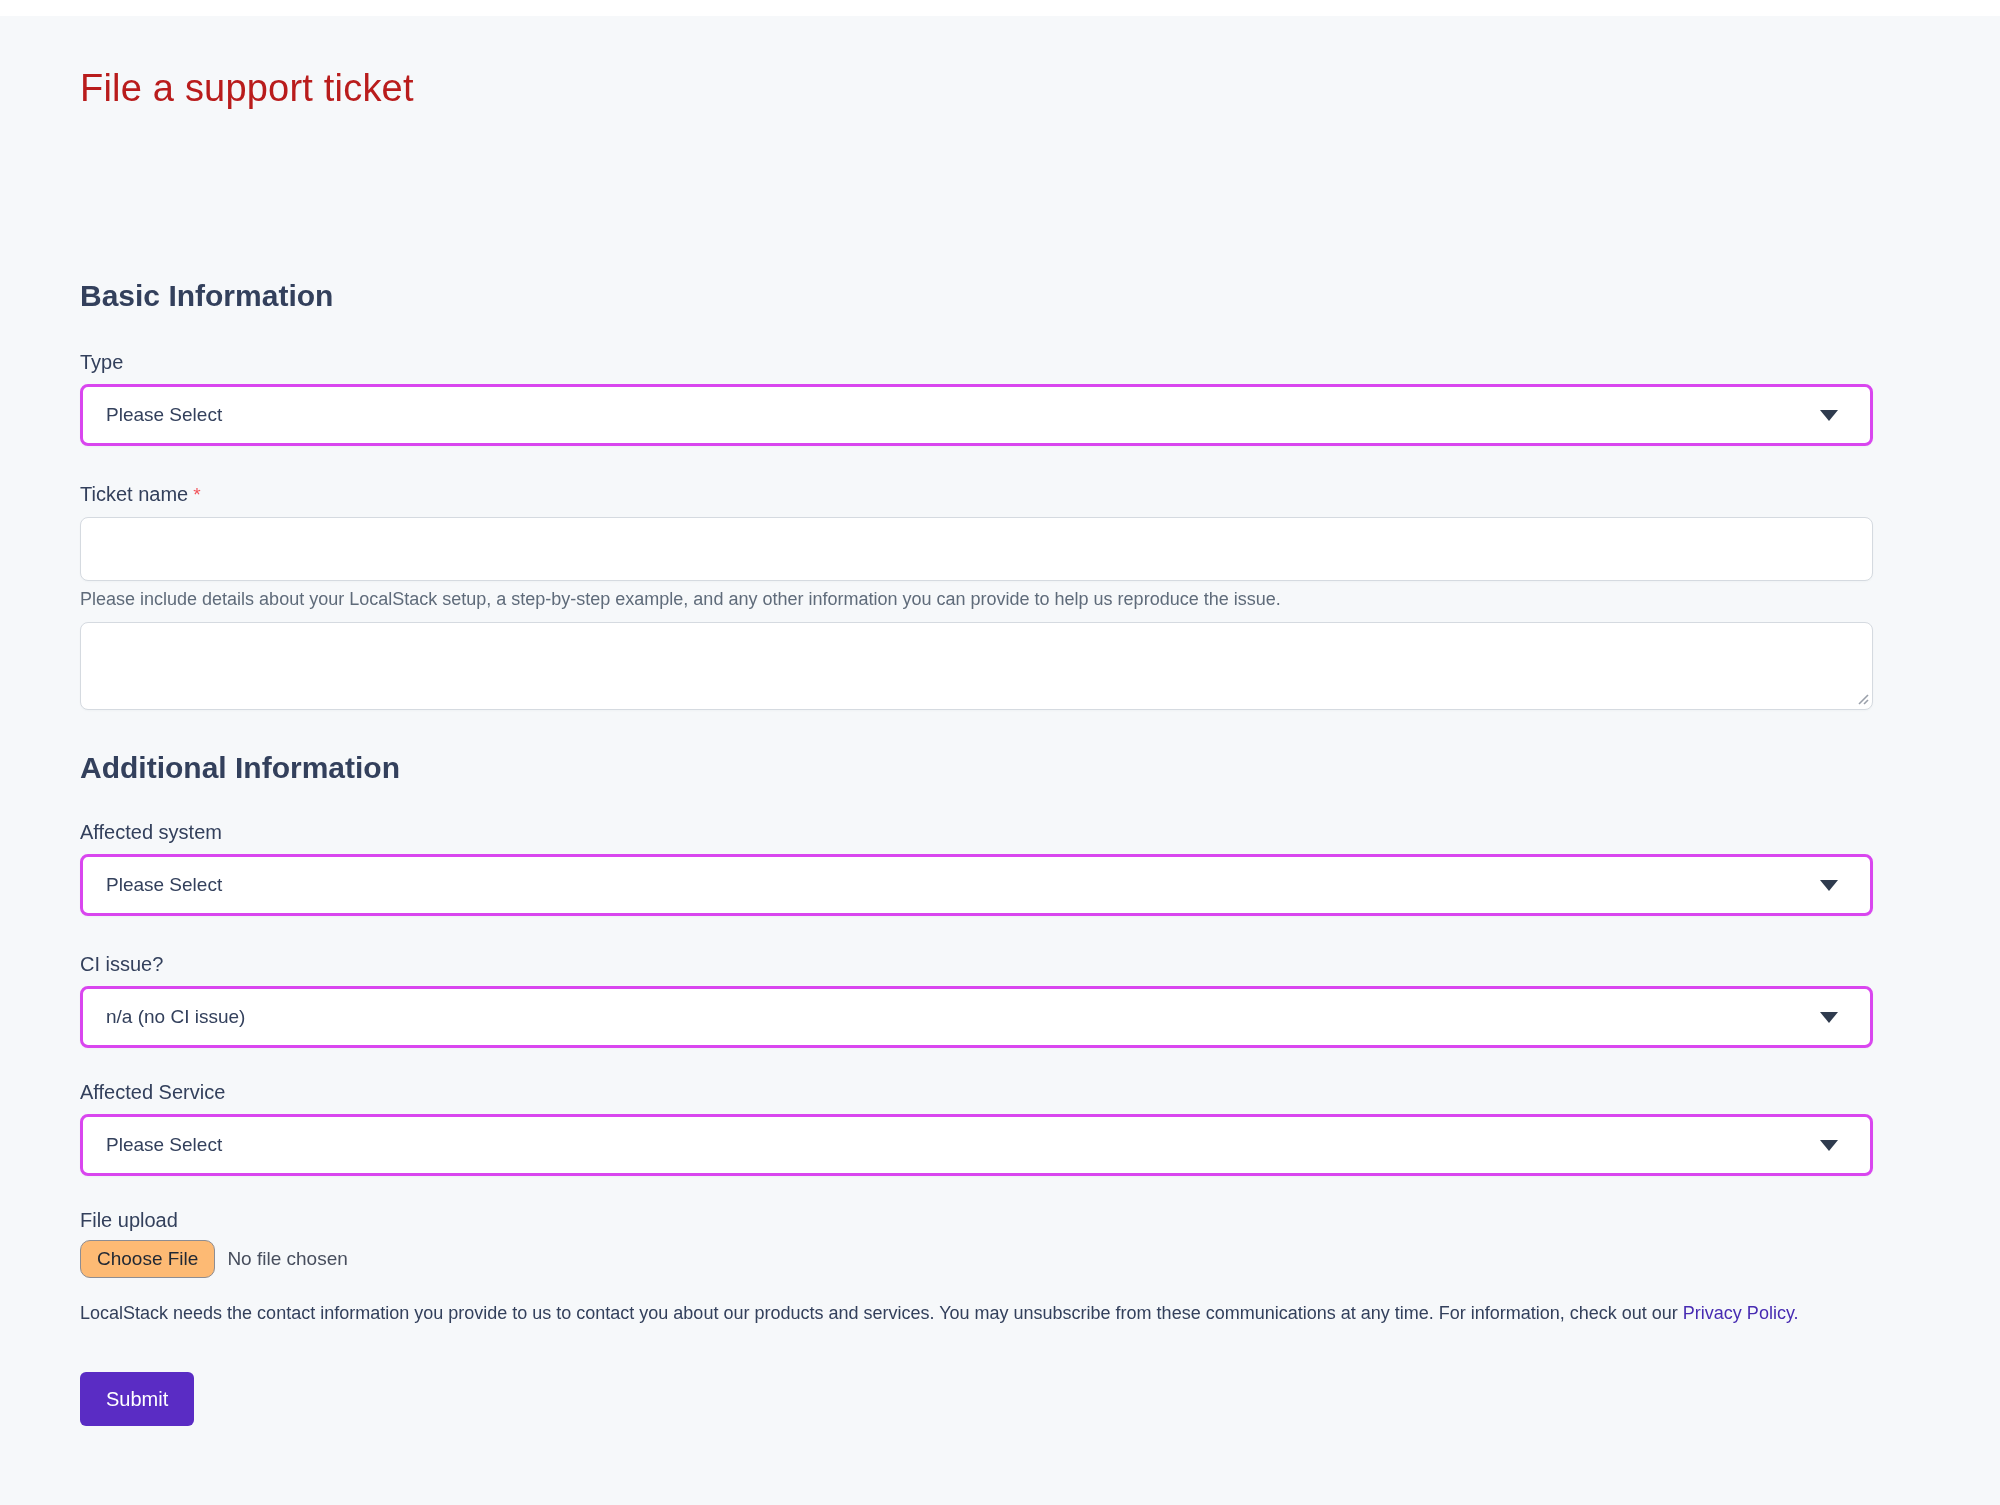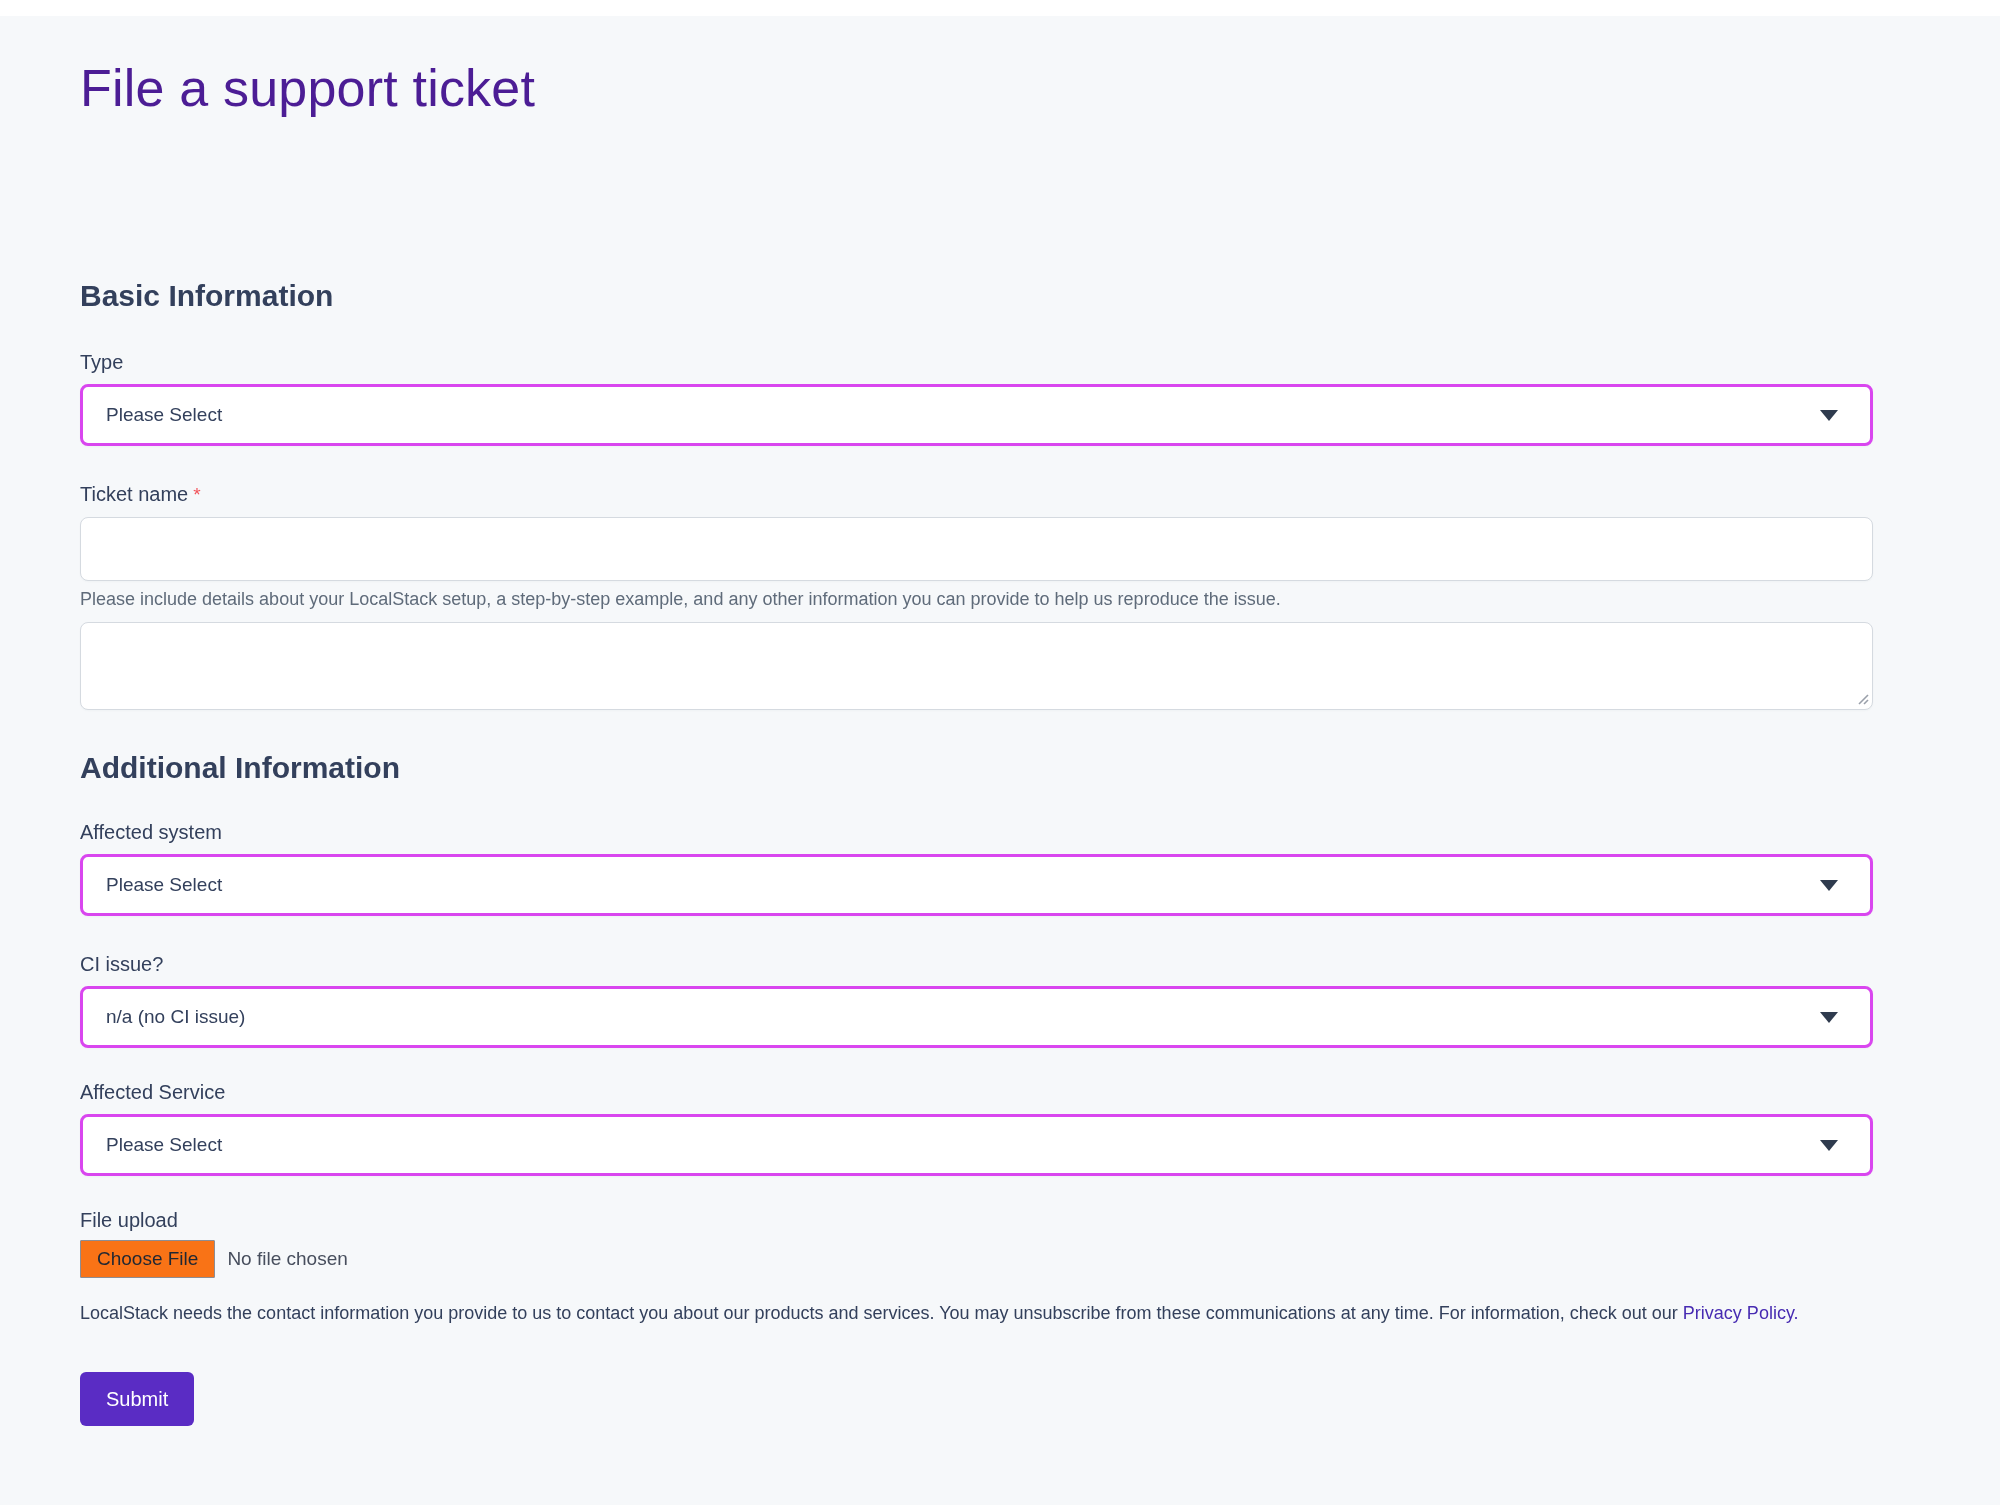--- a/index.html
+++ b/index.html
@@ -17,23 +17,23 @@
     height: 16px;
     background: #ffffff;
     width: 100%;
   }
   .content {
     width: 1793px;
     margin-left: 80px;
   }
   .page-title {
     margin-top: 48px;
-    font-size: 52px;
+    font-size: 38px;
     font-weight: 400;
-    color: #4c1d95;
+    color: #b91c1c;
     line-height: 48px;
     letter-spacing: 0.2px;
   }
   .section-heading {
     font-size: 30px;
     font-weight: 700;
     color: #33405c;
     line-height: 36px;
   }
   .heading-basic { margin-top: 166px; }
@@ -127,23 +127,23 @@
     bottom: 5px;
     pointer-events: none;
   }
   .file-row {
     margin-top: 8px;
     display: flex;
     align-items: center;
   }
   .choose-file-btn {
     display: inline-block;
-    background: #f97316;
+    background: #fdba74;
     border: 1px solid #8d8d93;
-    border-radius: 1px;
+    border-radius: 10px;
     padding: 6px 16px;
     font-size: 19px;
     color: #1f2733;
     cursor: pointer;
     line-height: 24px;
   }
   .file-status {
     margin-left: 12px;
     font-size: 19px;
     color: #474e5d;

